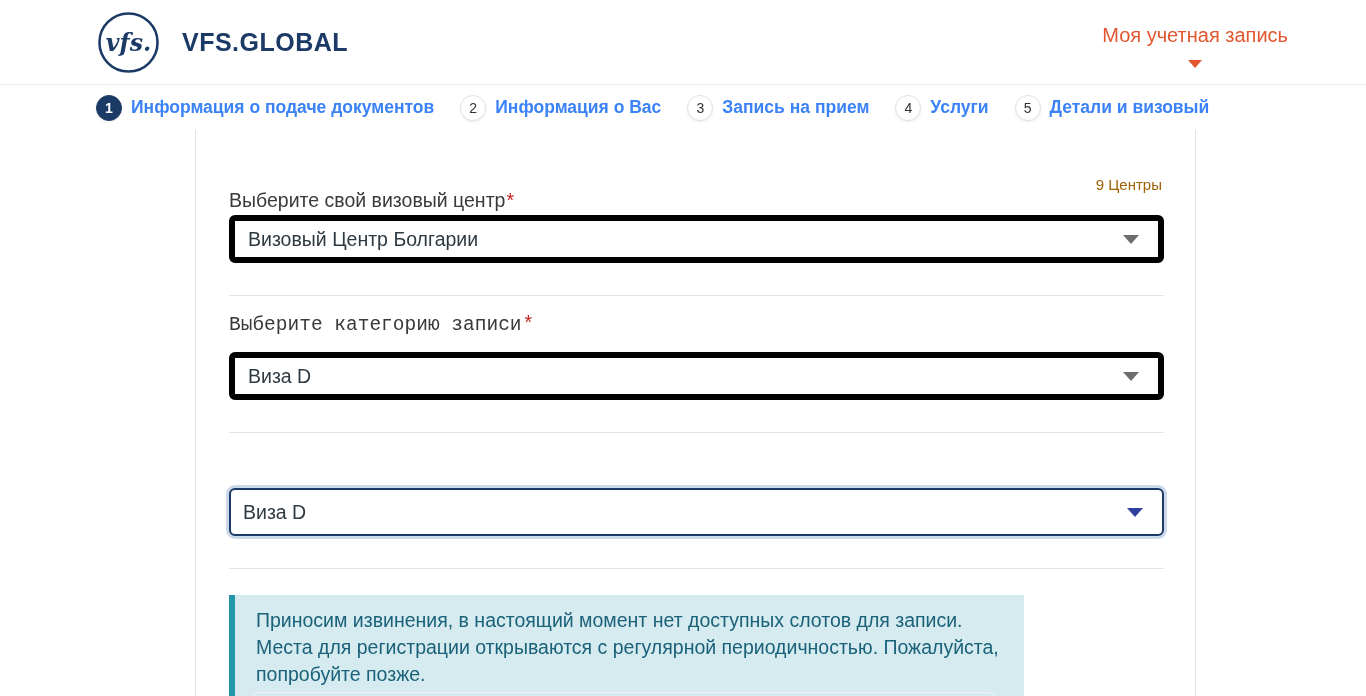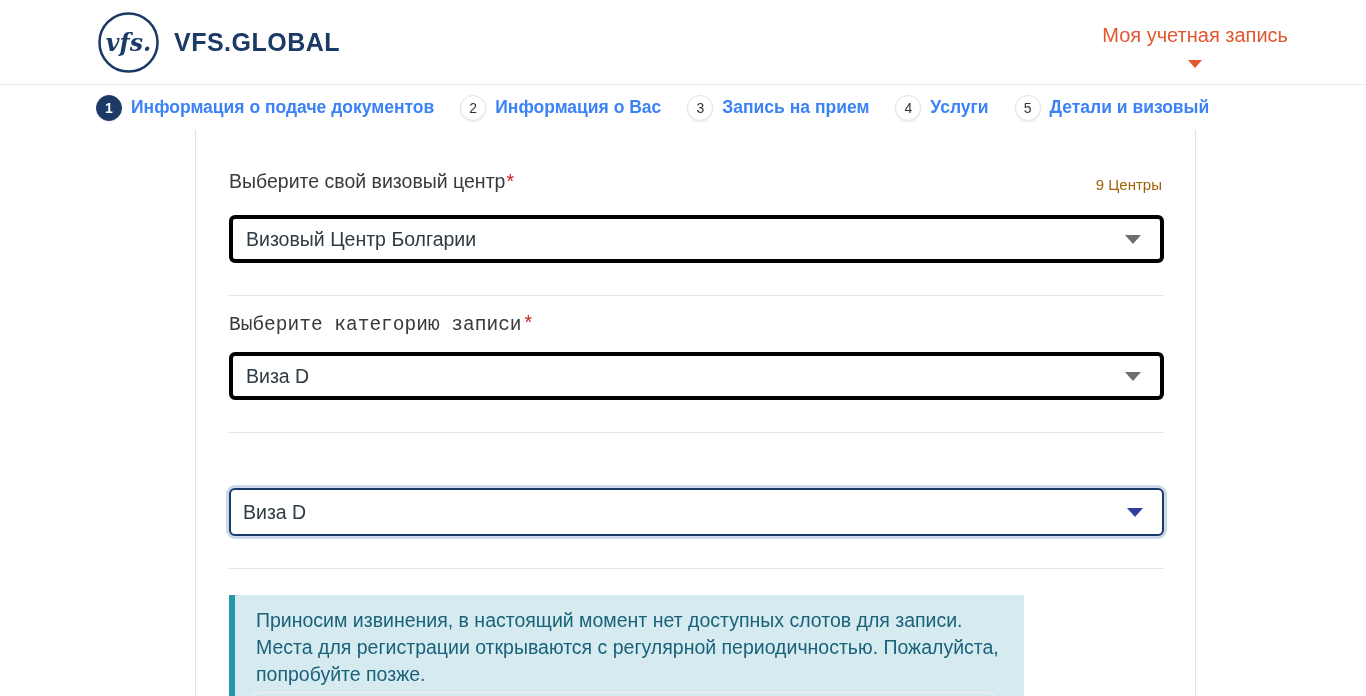--- a/index.html
+++ b/index.html
@@ -3,21 +3,21 @@
 <meta charset="utf-8">
 <style>
   * { margin:0; padding:0; box-sizing:border-box; }
   html,body { width:1366px; height:696px; overflow:hidden; background:#ffffff;
               font-family:"Liberation Sans", sans-serif; }
 
   
   .header { position:relative; height:85px; background:#fff; border-bottom:1px solid #e9e9e9; }
   .logo-wrap { position:absolute; left:97px; top:11px; display:flex; align-items:center;justify-content:center; }
   .logo-circle { width:63px; height:63px; }
-  .brand { margin-left:14px; font-size:25px; font-weight:700; letter-spacing:.5px; color:var(--navy); }
+  .brand { margin-left:22px; font-size:25px; font-weight:700; letter-spacing:.5px; color:var(--navy); }
   .account { position:absolute; right:78px; top:24px; display:flex; align-items:center; gap:10px;
              color:var(--orange); font-size:20px; cursor:pointer;flex-direction:column; }
   .caret-down { width:0; height:0; border-left:7px solid transparent; border-right:7px solid transparent;
                 border-top:8px solid var(--orange); margin-top:3px; }
 
   
   .stepper { height:45px; display:flex; align-items:center; padding-left:96px; gap:26px; background:#fff; }
   .step { display:flex; align-items:center; gap:9px; white-space:nowrap; }
   .step-num { width:26px; height:26px; border-radius:50%; display:flex; align-items:center; justify-content:center;
               font-size:14px; color:#333; background:#fff; border:1px solid #e3e3e3;
@@ -31,21 +31,21 @@
           border-left:1px solid #e2e2e2; border-right:1px solid #e2e2e2; }
   .remnant { position:absolute; left:52px; top:0; height:9px; width:120px; overflow:hidden;
              color:#7b7b7b; font-size:15px; }
   .remnant span { position:relative; top:-9px; letter-spacing:6px; }
 
   .field-label { position:absolute; left:33px; font-size:19.5px; color:#3a3a3a; }
   .req { color:#c5221f; margin-left:1px; }
   .field-meta { position:absolute; right:33px; font-size:15px; color:#a16207; }
 
   .select { position:absolute; left:33px; width:935px; height:48px; background:#fff;
-            border:4px solid #000000; border-radius:6px; display:flex; align-items:center;
+            border:6px solid #000000; border-radius:6px; display:flex; align-items:center;
             justify-content:space-between; padding:0 19px 0 13px; cursor:pointer; }
   .select-value { font-size:19.5px; color:#2e3a42; }
   .select-arrow { width:0; height:0; border-left:8px solid transparent; border-right:8px solid transparent;
                   border-top:9px solid #6e6e6e; }
   .select.focused { border:2px solid var(--navy); box-shadow:0 0 0 3px #ccd9e8; padding-left:12px; }
   .select.focused .select-arrow { border-top-color:#2f3f9f; }
 
   .divider { position:absolute; left:33px; width:935px; height:0; border-top:1px solid #e4e4e4; }
 
   .alert { position:absolute; left:33px; top:465px; width:795px; min-height:76px;
@@ -93,21 +93,21 @@
   <div class="step">
     <span class="step-num">5</span>
     <span class="step-label">Детали и визовый</span>
   </div>
 </nav>
 
 <div class="main">
   <div class="card">
     <div class="remnant"><span>ʻʼ ˉ</span></div>
 
-    <div class="field-label" style="top:40px;">
+    <div class="field-label" style="top:59px;">
       <span>Выберите свой визовый центр</span><span class="req">*</span>
     </div>
     <div class="field-meta" style="top:46px;">9 Центры</div>
     <div class="select" style="top:85px;">
       <span class="select-value">Визовый Центр Болгарии</span>
       <span class="select-arrow"></span>
     </div>
 
     <div class="divider" style="top:165px;"></div>
 

